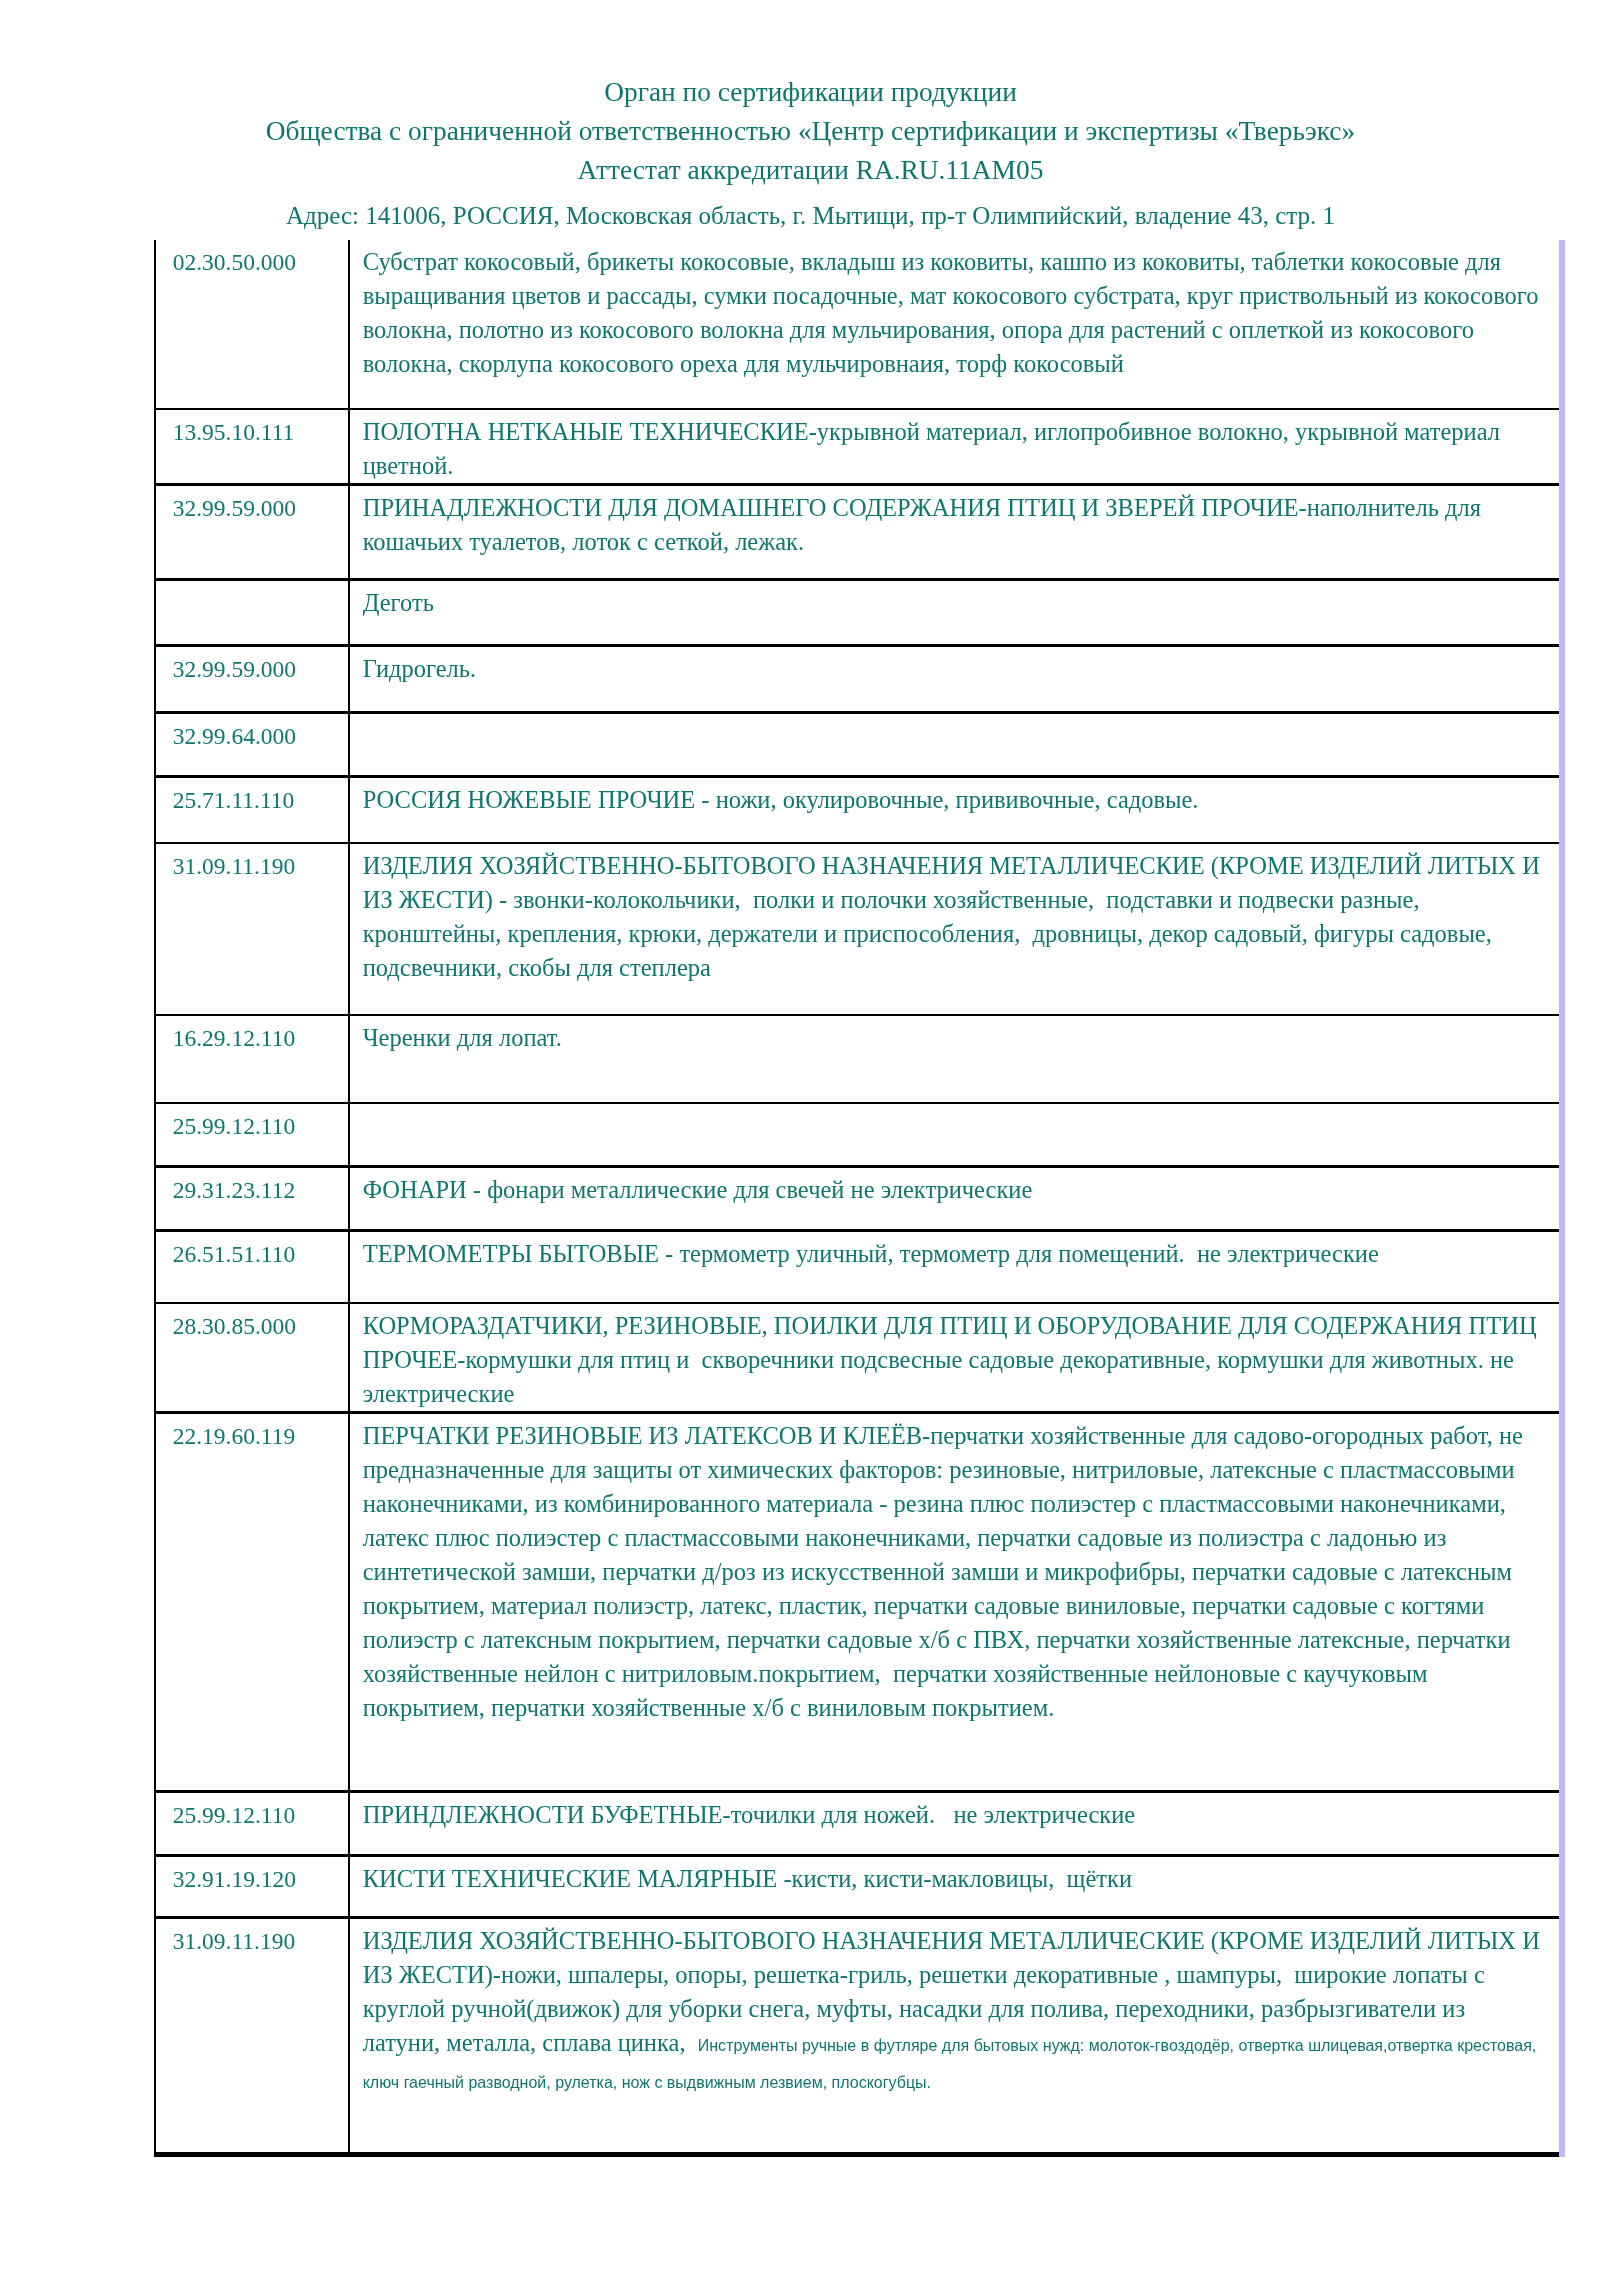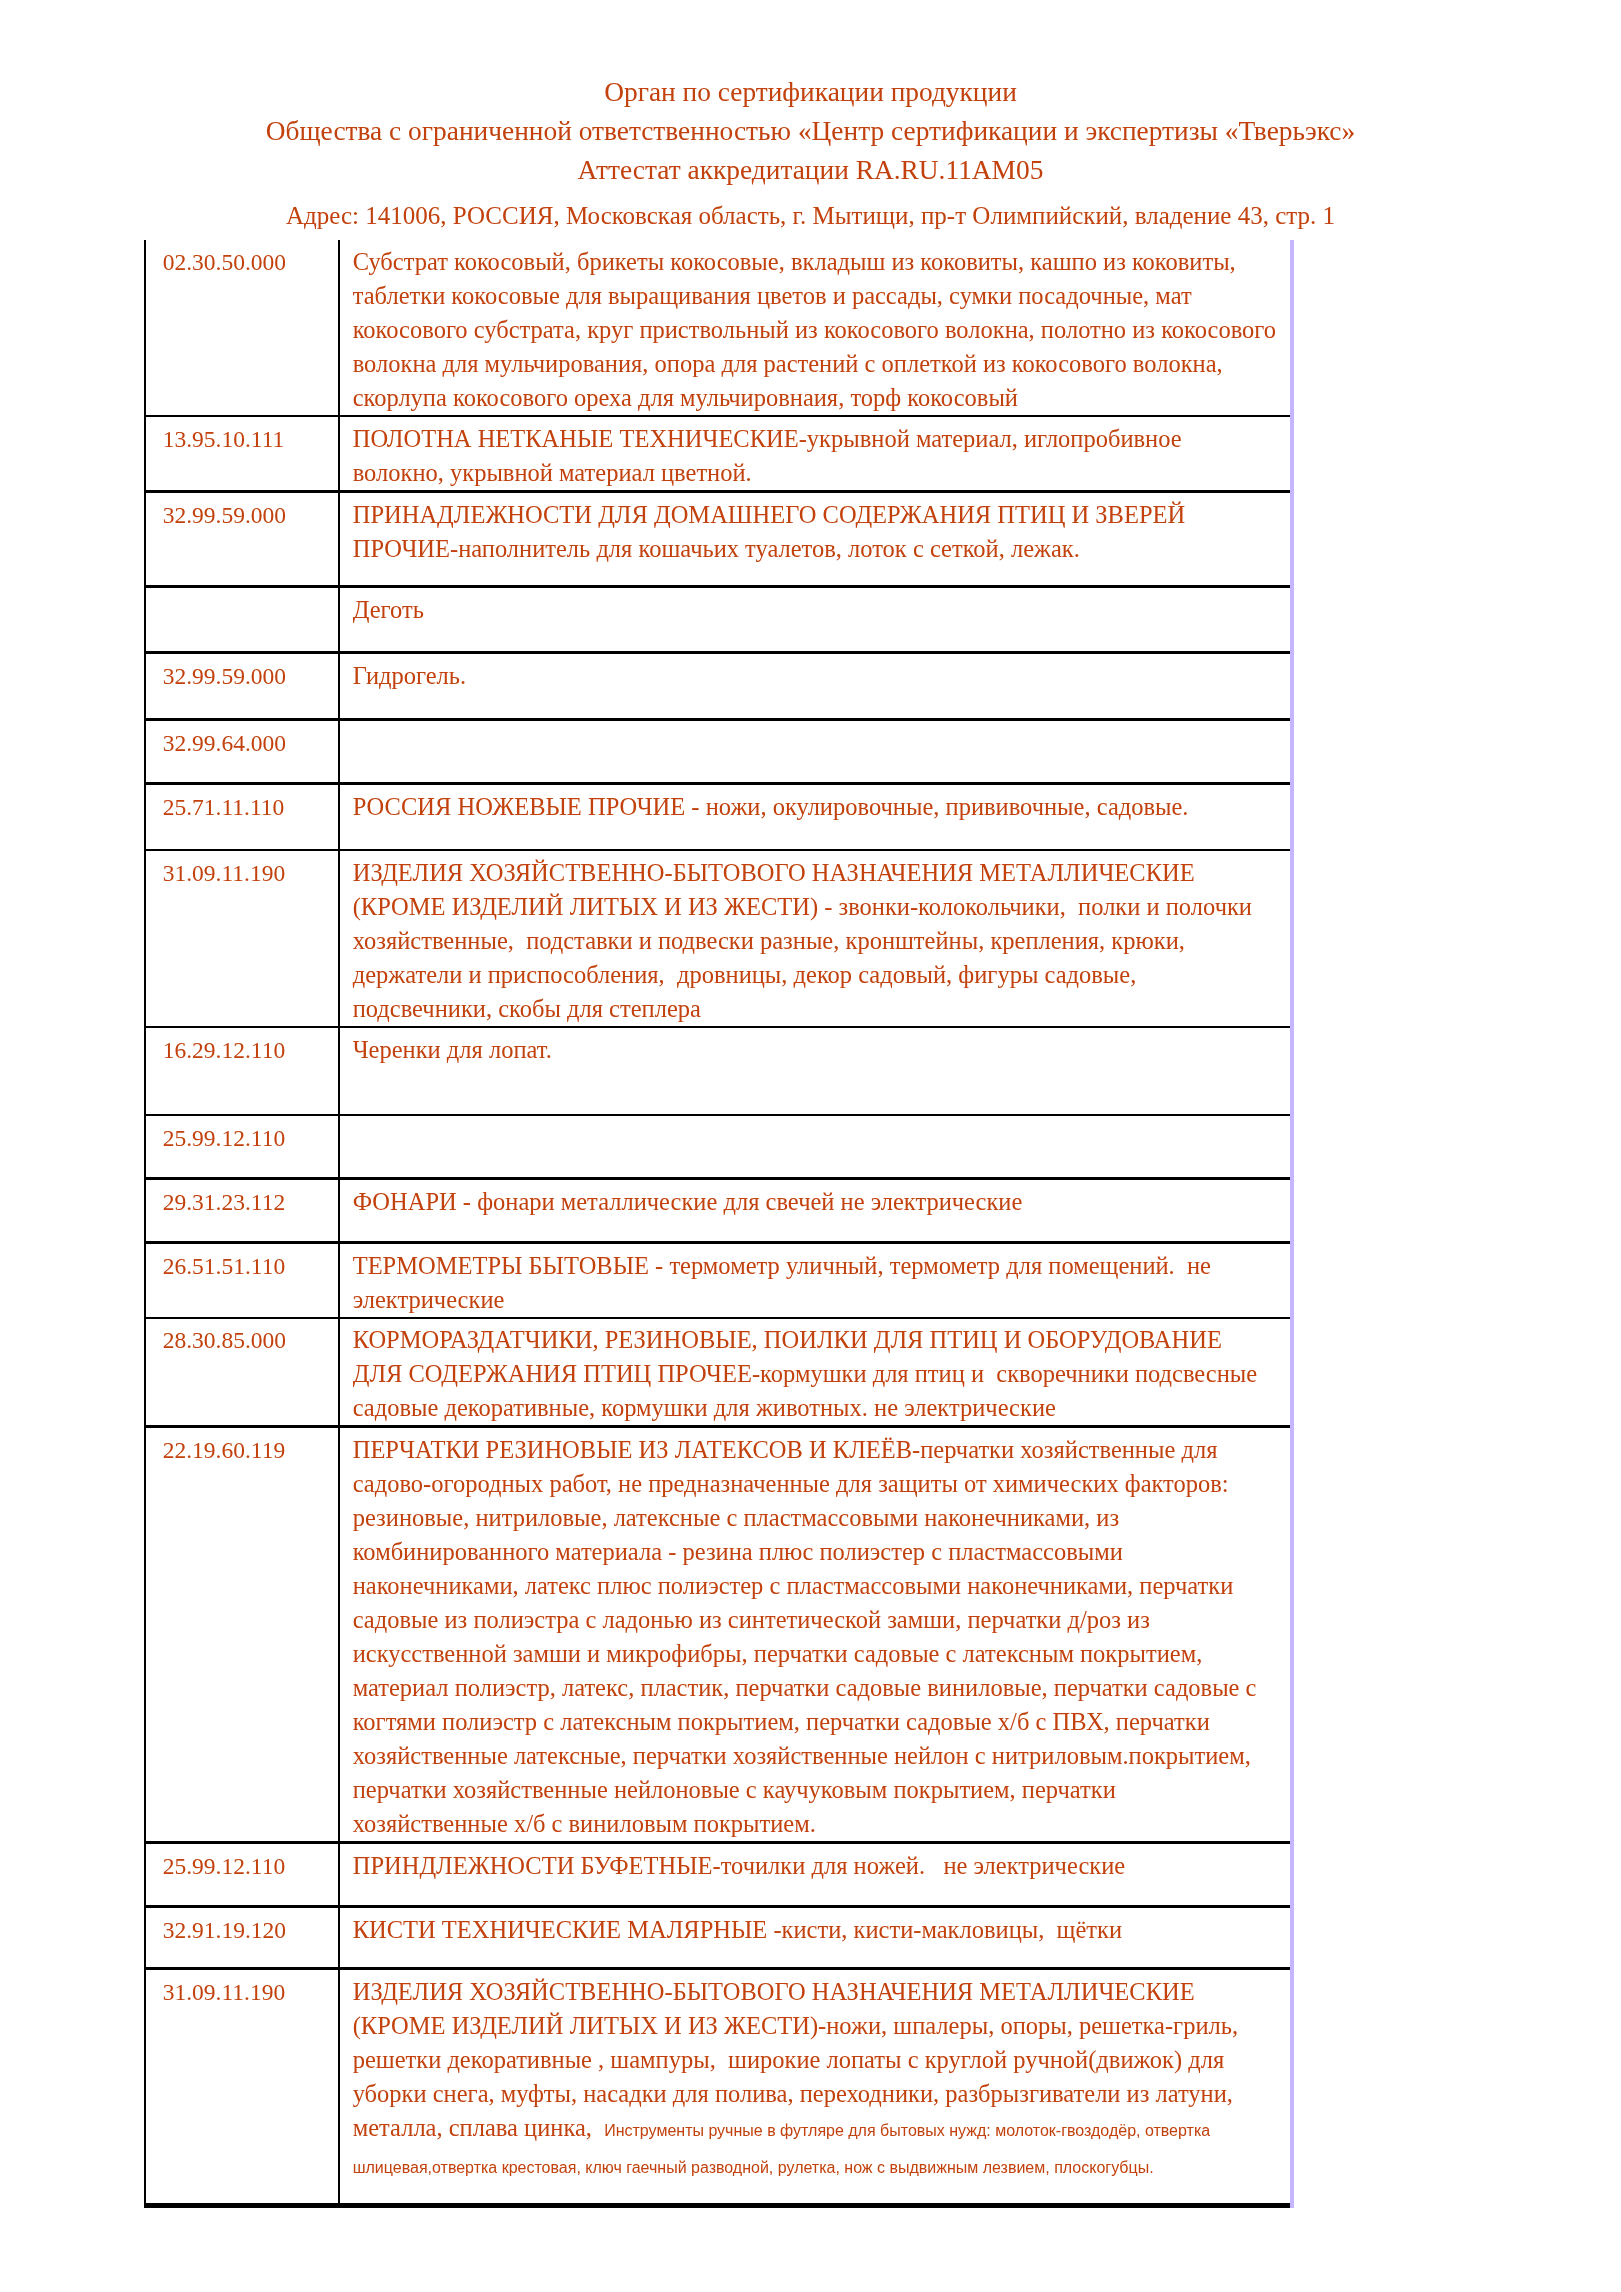--- a/index.html
+++ b/index.html
@@ -1,34 +1,34 @@
 <!DOCTYPE html>
 <html><head>
 <meta charset="utf-8">
 <style>
   html, body { margin:0; padding:0; background:#e8e8e8; }
   .page {
     position:relative;
     width:1621px; height:2293px;
     margin:0 auto;
     background:#ffffff;
-    color:#c2410c;
+    color:#0f766e;
     font-family:"Liberation Serif", serif;
     overflow:hidden;
   }
   .header { text-align:center; padding-top:73px; }
   .title-line { font-size:27.4px; line-height:39px; white-space:pre-wrap; }
   .address-line { font-size:25px; line-height:27.4px; margin-top:12px; white-space:pre-wrap; }
 
   .tbl {
     position:absolute;
-    left:144px; top:240px;
-    width:1150px;
+    left:154px; top:240px;
+    width:1411px;
     border-left:2px solid #000;
-    border-right:4px solid #c4b5fd;
+    border-right:6px solid #c4b5fd;
     box-sizing:border-box;
   }
   .row { display:flex; box-sizing:border-box; align-items:stretch; }
   .code-cell {
     flex:0 0 194px; width:194px;
     border-right:2px solid #000;
     box-sizing:border-box;
     padding:4.9px 7.8px 0 16.7px;
     font-size:23.5px; line-height:34px;
   }

